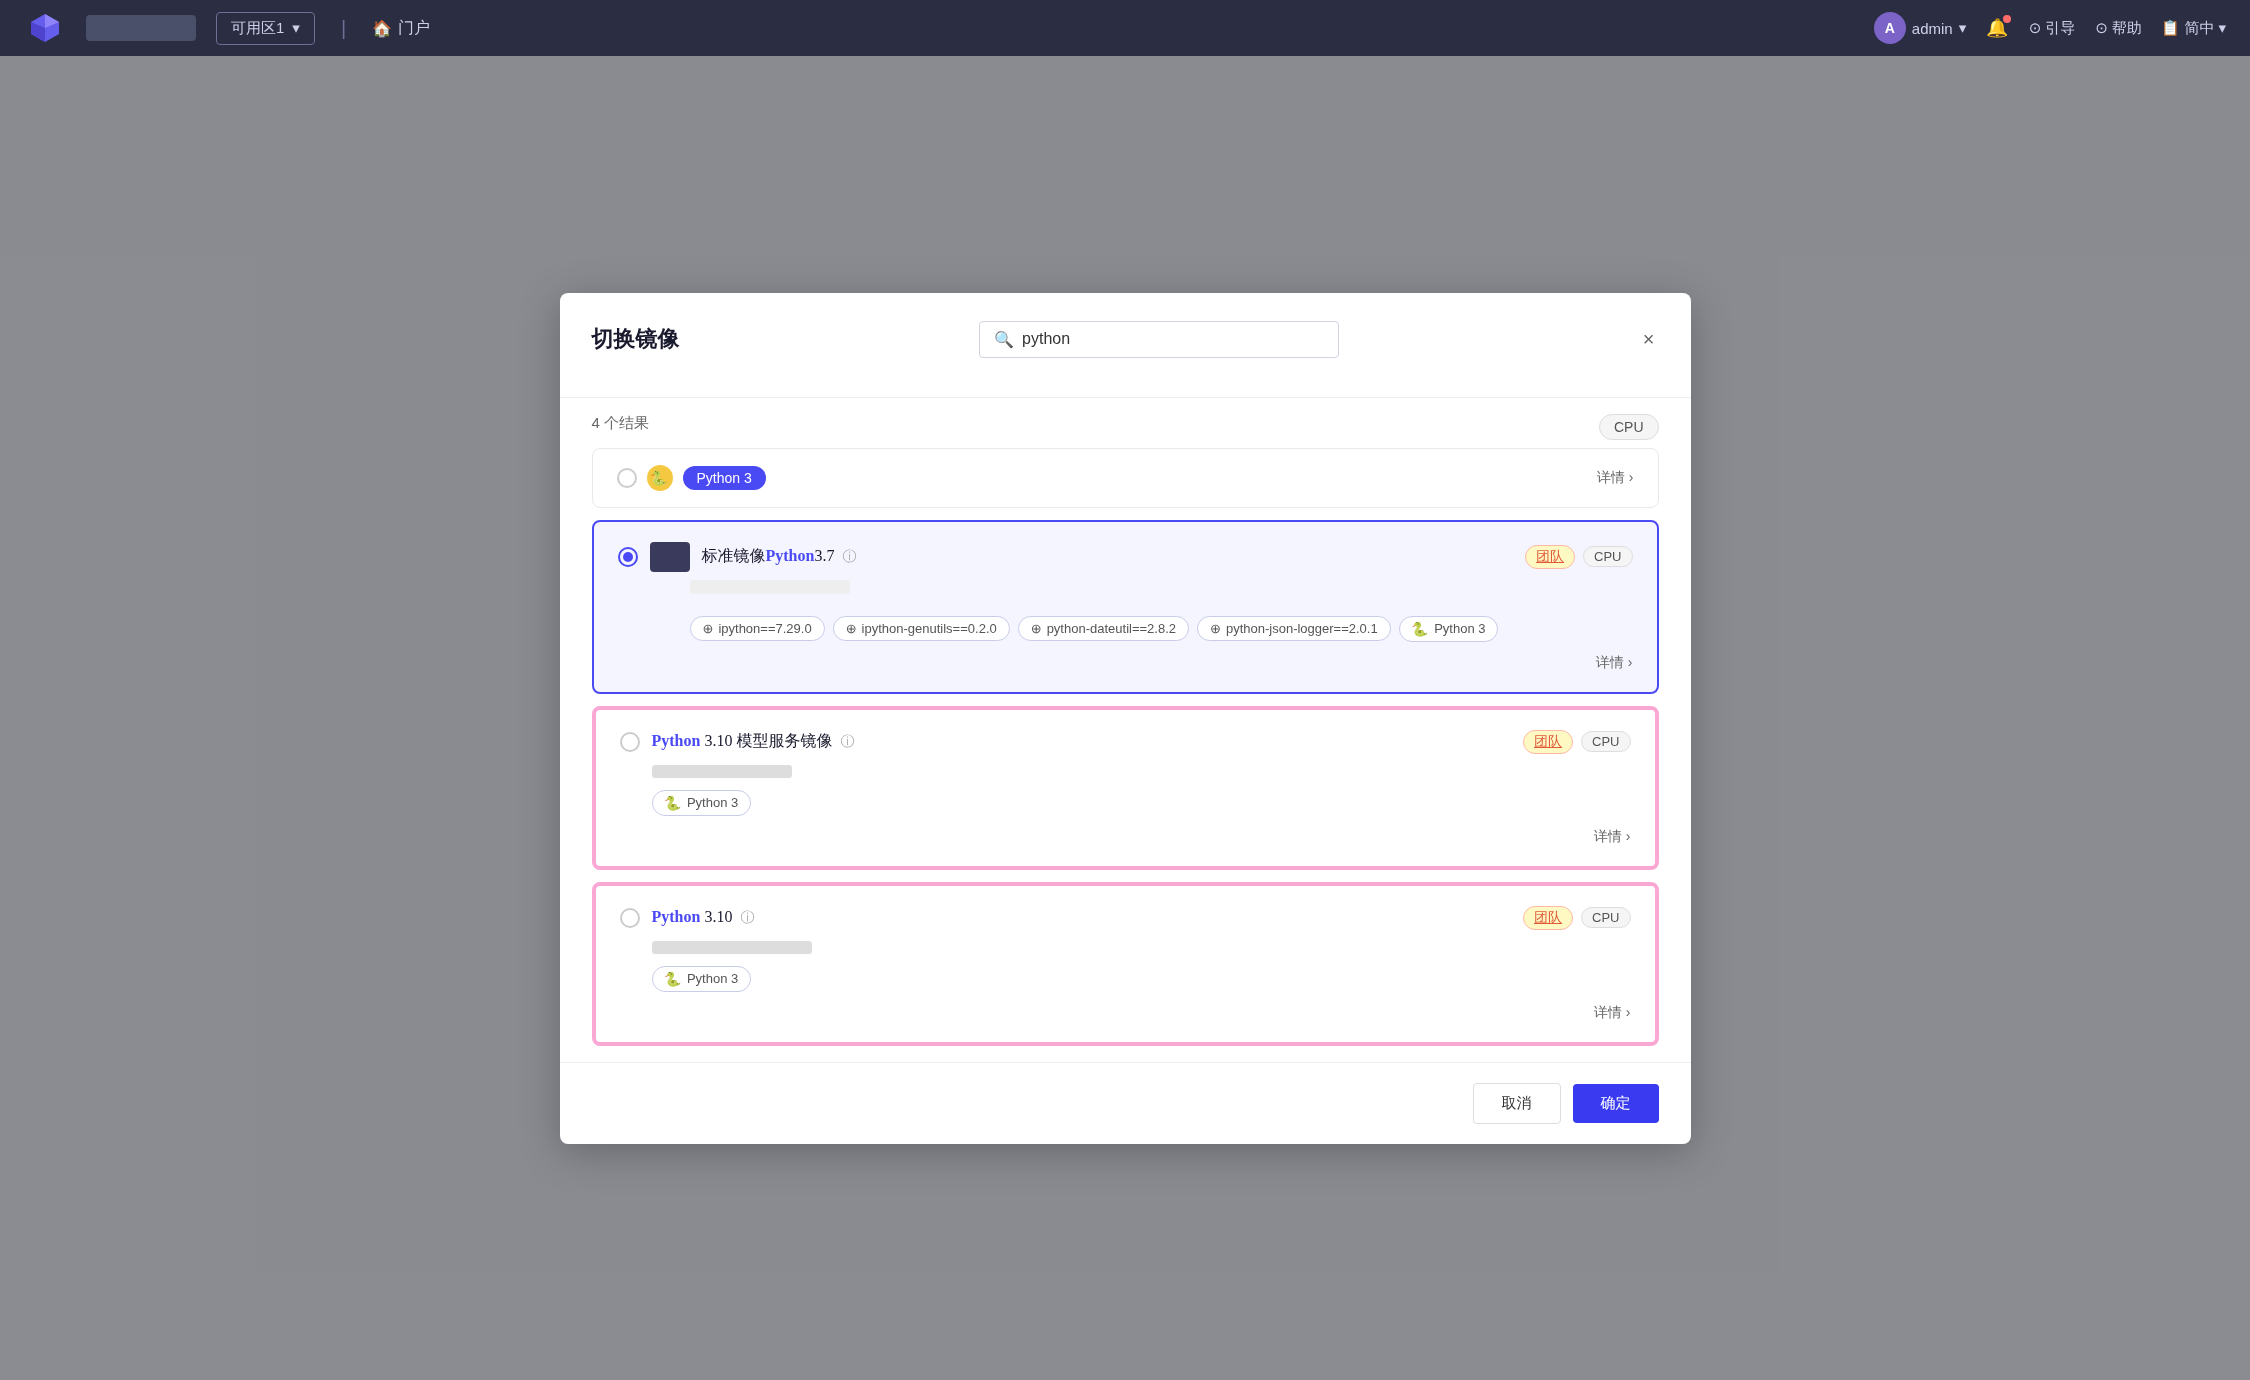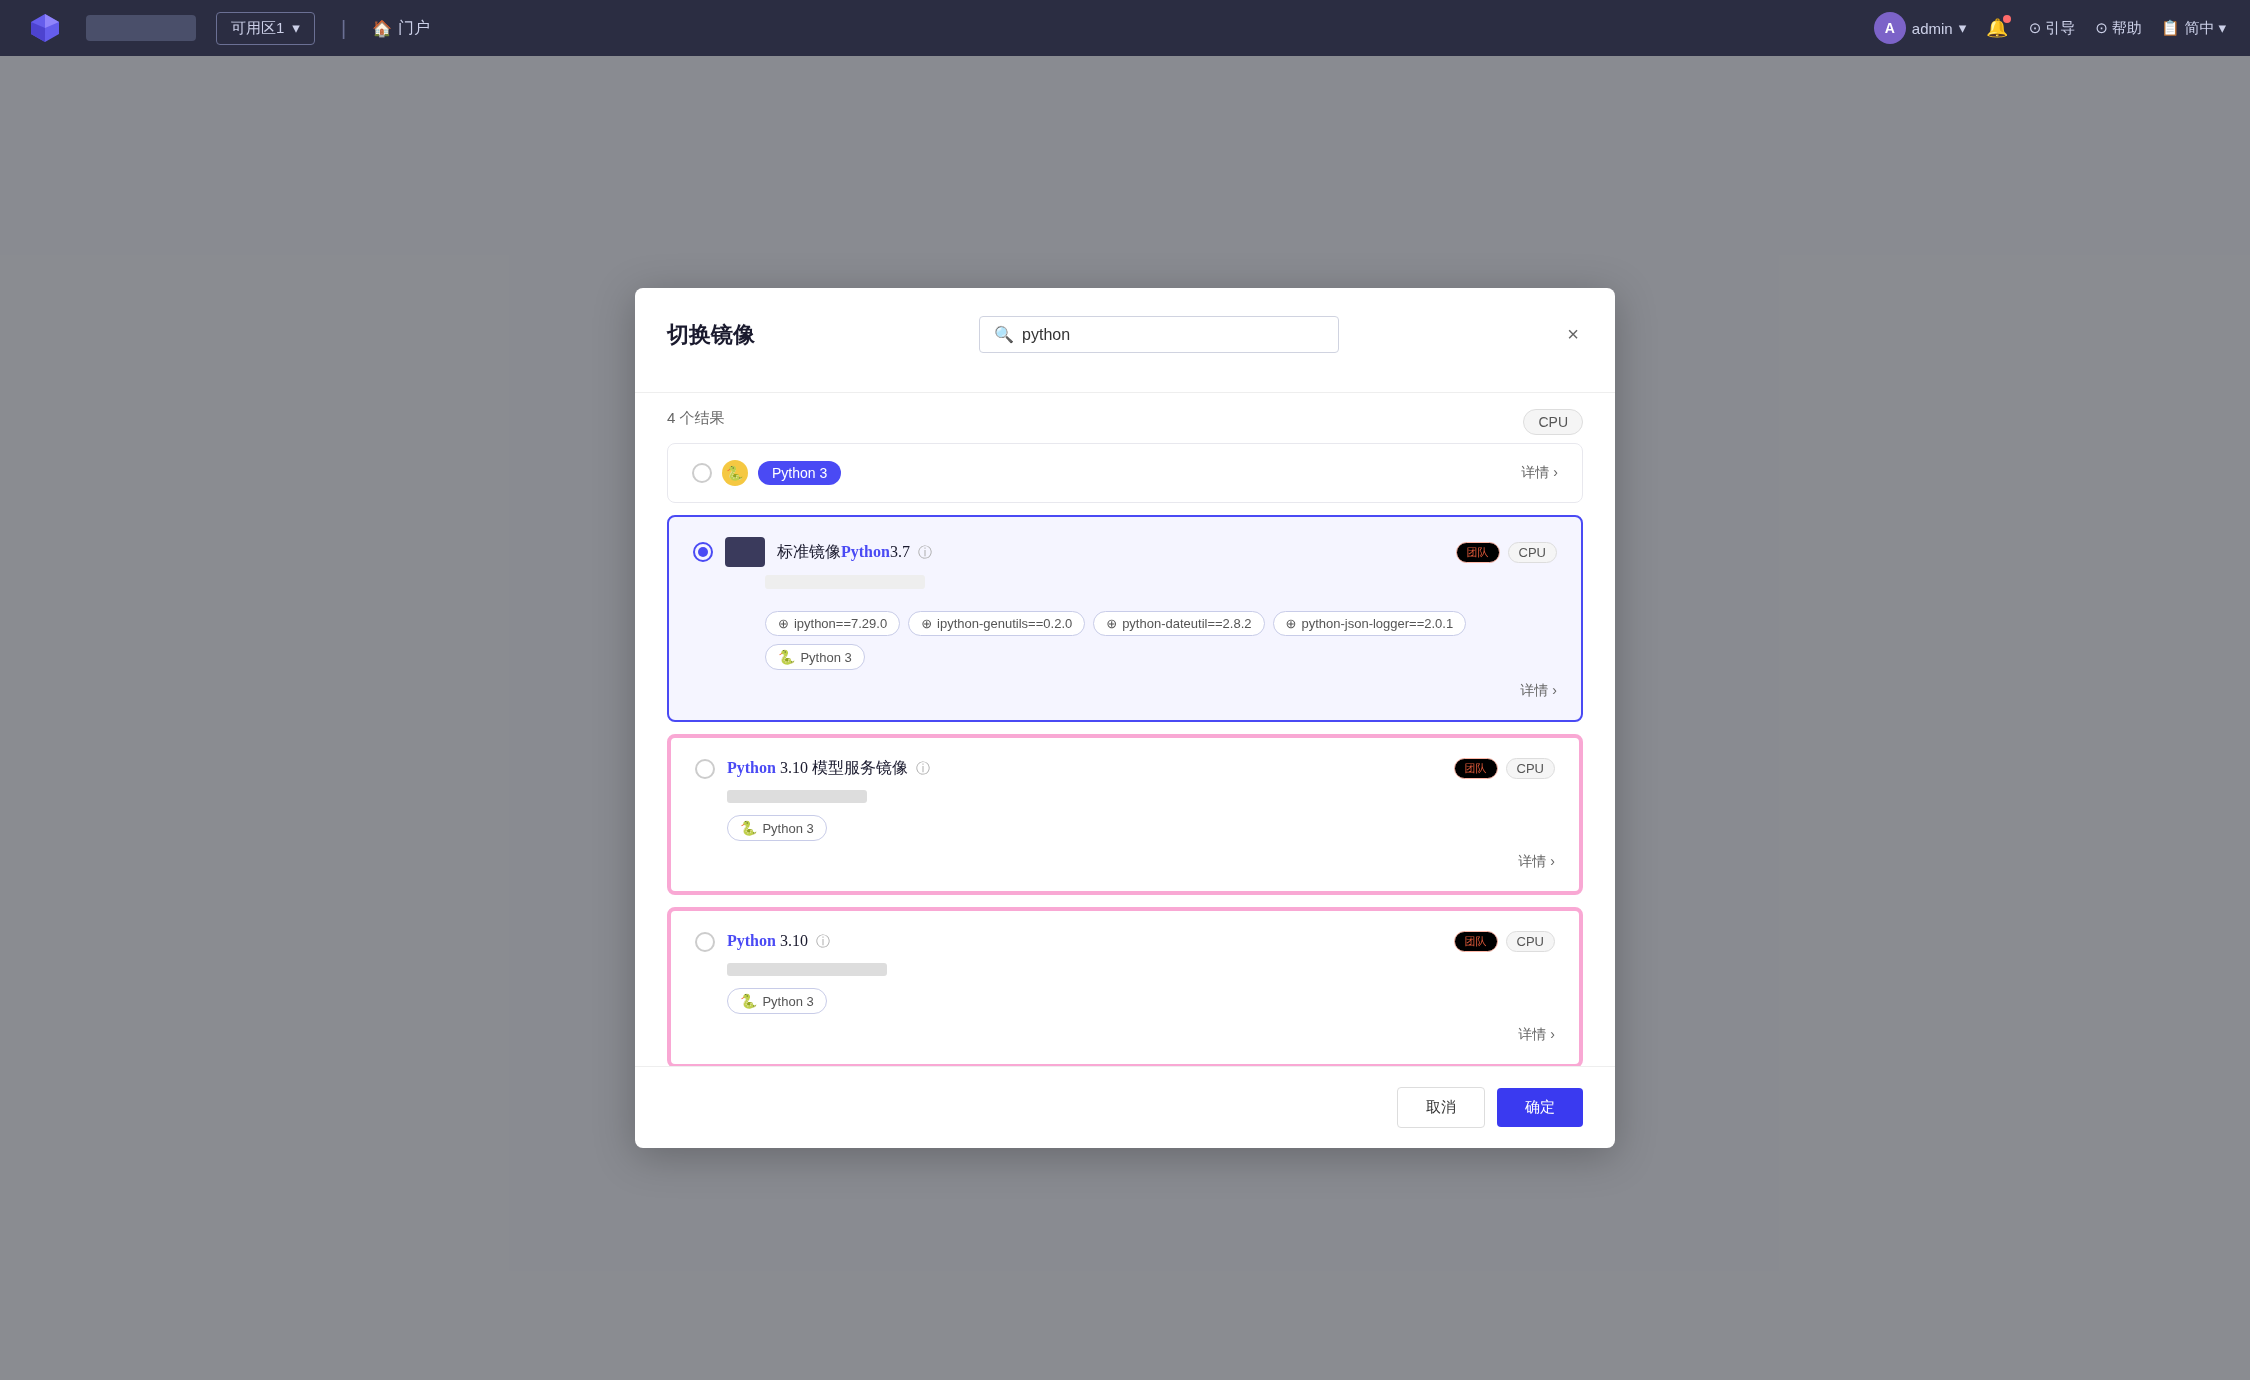--- a/index.html
+++ b/index.html
@@ -142,21 +142,21 @@
       background: rgba(0,0,0,0.3);
       display: flex;
       align-items: center;
       justify-content: center;
     }
 
     
     .modal {
       background: #fff;
       border-radius: 8px;
-      width: 980px;
+      width: 1131px;
       max-height: 860px;
       display: flex;
       flex-direction: column;
       box-shadow: 0 8px 40px rgba(0,0,0,0.25);
       overflow: hidden;
     }
 
     .modal-header {
       padding: 28px 32px 0;
       display: flex;
@@ -323,26 +323,27 @@
       color: #aaa;
       font-size: 14px;
       margin-left: 4px;
     }
     .image-badges {
       display: flex;
       align-items: center;
       gap: 8px;
     }
     .badge-team {
-      background: #000000;
+      background: #fef9c3;
       border: 1px solid #ffb8a8;
       color: #e05a3a;
       border-radius: 12px;
       padding: 2px 10px;
-      font-size: 11px;
+      font-size: 14px;
+      text-decoration: underline;
     }
     .badge-cpu {
       background: #f5f5f5;
       border: 1px solid #ddd;
       color: #555;
       border-radius: 12px;
       padding: 2px 10px;
       font-size: 13px;
     }
     .image-sub {

